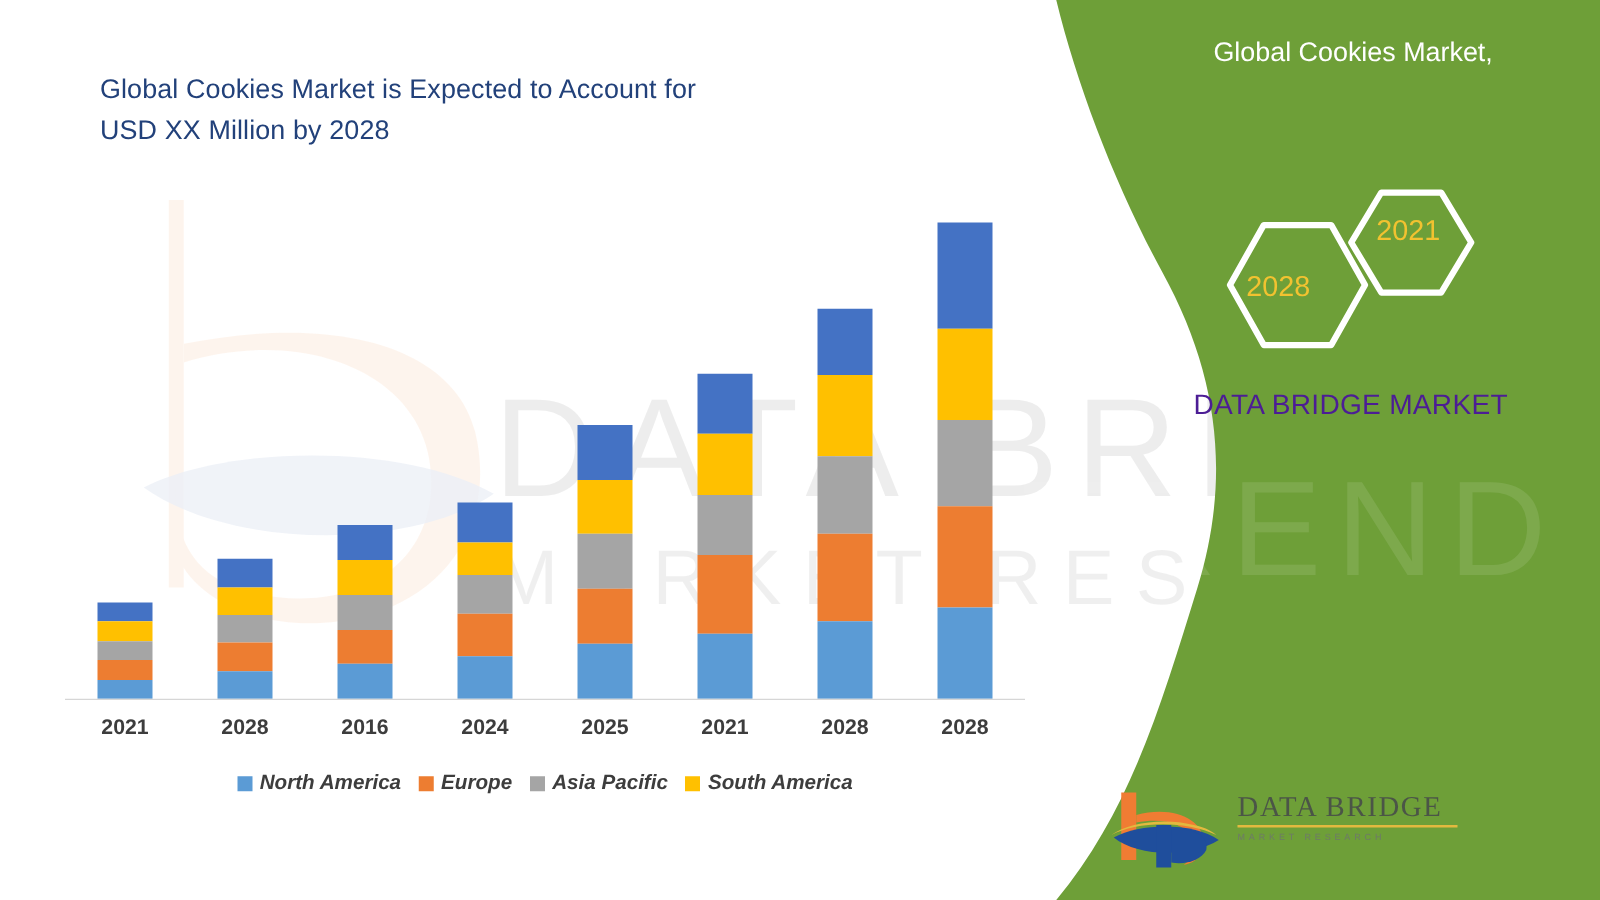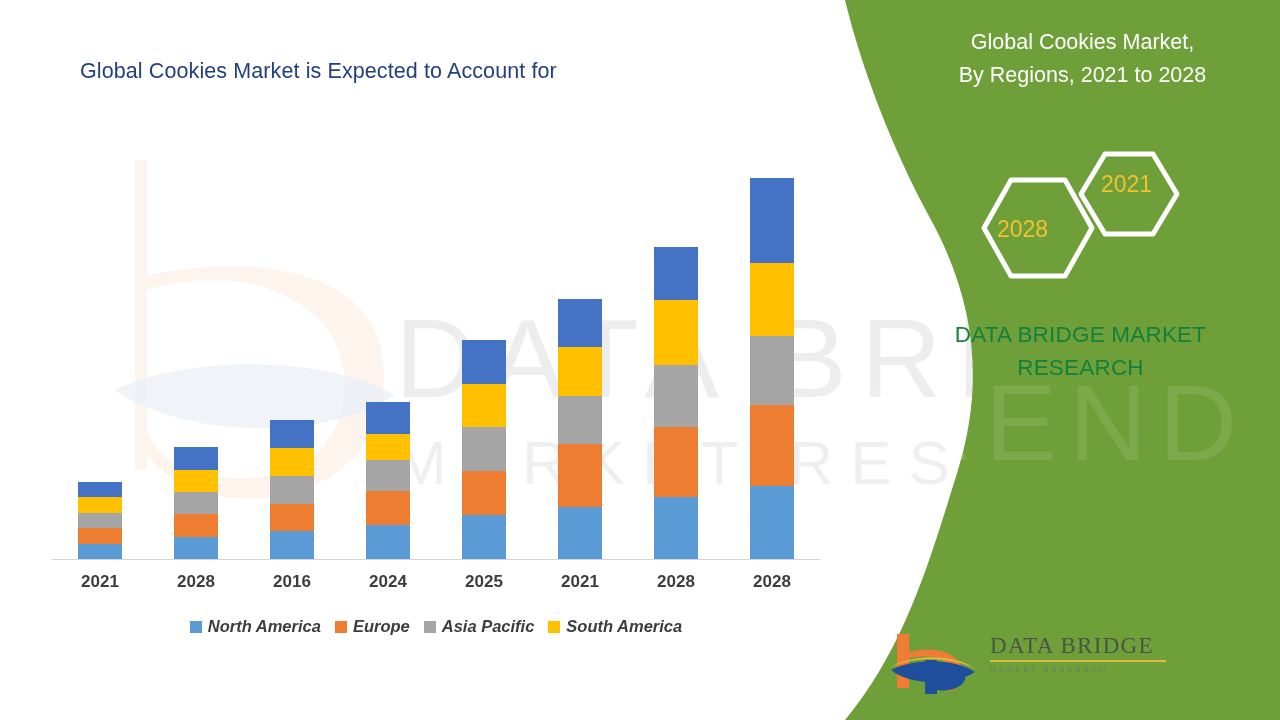--- a/index.html
+++ b/index.html
@@ -60,22 +60,22 @@
     text-align:center; padding-left:40px; z-index:8;
   }
   .panel-title .ln { display:block; }
   .panel-title .ln1 { text-indent:0px; }
 
   .hexes { position:absolute; left:108px; top:138px; width:300px; height:160px; z-index:8; }
   .hexlabel { position:absolute; color:#f2c230; font-size:23px; font-weight:400; }
 
   .brand {
     position:absolute; left:0; top:308px; width:435px; text-align:center;
-    color:#15803d; font-size:22.5px; line-height:1.45; font-weight:400;
-    padding-left:36px; z-index:8; letter-spacing:.2px;margin-top:11px;
+    color:#4c1d95; font-size:22.5px; line-height:1.45; font-weight:400;
+    padding-left:36px; z-index:8; letter-spacing:.2px;
   }
   .panel-wm {
     position:absolute; left:-28px; top:360px; width:520px;
     font-size:108px; letter-spacing:12px; color:#ffffff; opacity:.10;
     white-space:nowrap; z-index:7; pointer-events:none;
   }
 
   .logo { position:absolute; left:40px; top:630px; width:260px; height:70px; z-index:9; }
   .logo-txt { position:absolute; left:105px; top:3px; width:180px; }
   .logo-main { font-size:23px; letter-spacing:1.3px; color:#4b5547; font-family:"Liberation Serif", serif; }
@@ -92,20 +92,21 @@
     <path d="M52 150 C150 120 250 160 250 245 C250 320 180 350 110 335 C60 324 45 292 45 250
              L45 300 C60 345 130 372 200 352 C275 330 300 265 285 205 C268 140 180 110 52 135 Z" fill="#f08a3c"></path>
     <path d="M20 250 C90 215 230 215 300 255 C235 300 90 300 20 250 Z" fill="#2a57a5" opacity=".8"></path>
   </svg>
 
   <div class="wm-text">DATA BRIDGE</div>
   <div class="wm-text sub">MARKET RESEARCH</div>
 
   <div class="chart-title">
     <div>Global Cookies Market is Expected to Account for</div>
+    <div>USD XX Million by 2028</div>
   </div>
 
   <div class="plot">
     <div class="bars" id="bars">
         <div class="bar-slot">
           <div class="bar">
             <div class="seg" title="North America 2021" style="height: 15.3958px; background: rgb(91, 155, 213);"></div>
             <div class="seg" title="Europe 2021" style="height: 15.3958px; background: rgb(237, 125, 49);"></div>
             <div class="seg" title="Asia Pacific 2021" style="height: 15.3958px; background: rgb(165, 165, 165);"></div>
             <div class="seg" title="South America 2021" style="height: 15.3958px; background: rgb(255, 192, 0);"></div>
@@ -215,35 +216,33 @@
          C985 382 975 300 930 218
          C893 150 862 70 845 0 Z" fill="#6e9f38"></path>
   </svg>
 
   <div class="panel-content">
 
     <div class="panel-wm">TREND</div>
 
     <div class="panel-title">
       <span class="ln ln1">Global Cookies Market,</span>
-      <span class="ln">By Regions, 2021 to 2028</span>
     </div>
 
     <div class="hexes">
       <svg viewBox="0 0 300 160" width="300" height="160">
         <polygon points="152,16 200,16 224,56 200,96 152,96 128,56" fill="none" stroke="#ffffff" stroke-width="5" stroke-linejoin="round"></polygon>
         <polygon points="58,42 112,42 139,90 112,138 58,138 31,90" fill="none" stroke="#ffffff" stroke-width="5" stroke-linejoin="round"></polygon>
       </svg>
       <div class="hexlabel" style="left:44px; top:78px;">2028</div>
       <div class="hexlabel" style="left:148px; top:33px;">2021</div>
     </div>
 
     <div class="brand">
       <div>DATA BRIDGE MARKET</div>
-      <div>RESEARCH</div>
     </div>
 
     <div class="logo">
       <svg width="95" height="66" viewBox="0 0 95 66">
         <path d="M12 4 L12 58 L24 58 L24 4 Z" fill="#f07c33"></path>
         <path d="M24 22 C54 14 78 26 78 44 C78 54 72 60 62 62 C70 56 72 48 68 40
                  C62 28 44 24 24 28 Z" fill="#f07c33"></path>
         <path d="M6 40 C28 28 70 28 90 42 C68 56 26 56 6 40 Z" fill="#1f4e9c"></path>
         <path d="M40 30 L40 64 L52 64 L52 30 Z" fill="#1f4e9c"></path>
         <path d="M52 34 C72 32 82 40 80 50 C76 58 64 62 52 60 Z" fill="#1f4e9c"></path>

